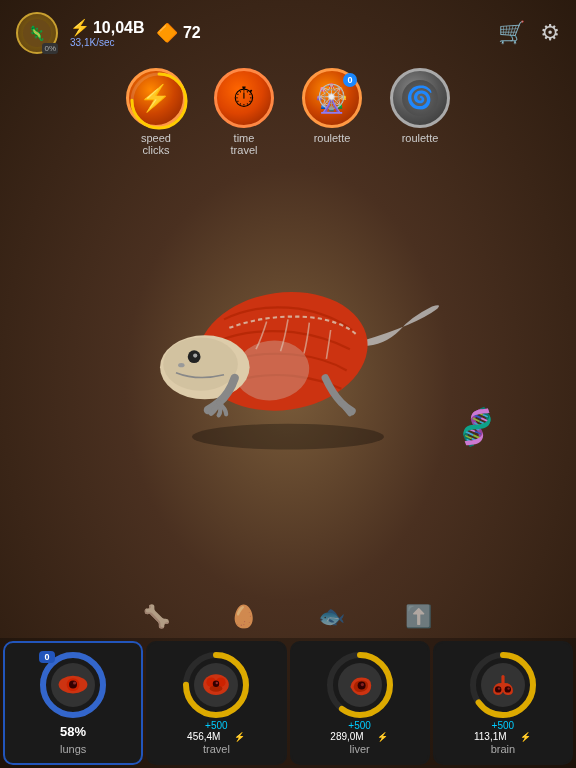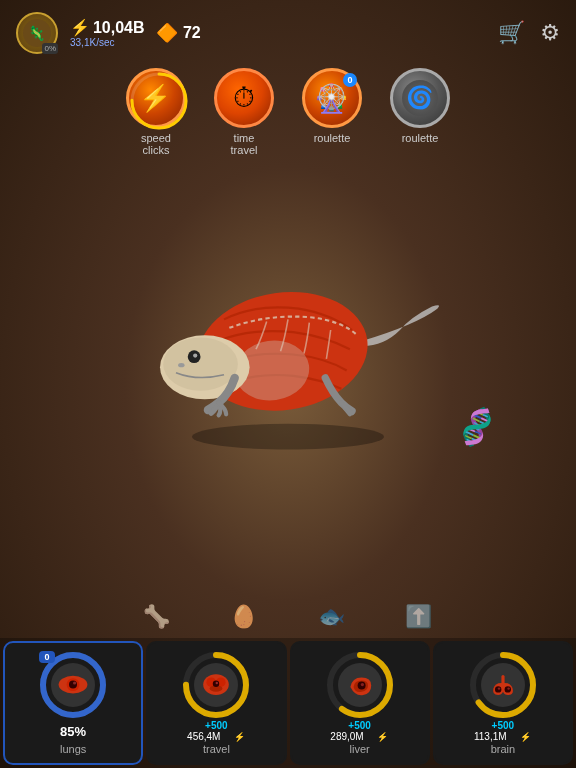--- a/index.html
+++ b/index.html
@@ -344,21 +344,21 @@
       background: radial-gradient(circle, #666 0%, #444 100%);
       display: flex;
       align-items: center;
       justify-content: center;
       overflow: hidden;
     }
 
     .upgrade-count {
       color: #00ccff;
       font-size: 10px;
-      font-weight: bold;
+      font-weight: normal;
     }
 
     .organ-bottom-row {
       display: flex;
       flex-direction: column;
       align-items: center;
     }
   </style>
 </head>
 <body>
@@ -497,21 +497,21 @@
       <div class="organ-icon-center">
         <svg width="32" height="20" viewBox="0 0 40 25">
           <ellipse cx="20" cy="12" rx="18" ry="11" fill="#cc3311"></ellipse>
           <ellipse cx="20" cy="12" rx="8" ry="8" fill="#cc2200"></ellipse>
           <circle cx="20" cy="12" r="5" fill="#330000"></circle>
           <circle cx="22" cy="10" r="2" fill="rgba(255,100,100,0.4)"></circle>
         </svg>
       </div>
       <div class="organ-level-badge">0</div>
     </div>
-    <div class="organ-percent" style="position:static; font-size:13px; color:white;">85%</div>
+    <div class="organ-percent" style="position:static; font-size:13px; color:white;">58%</div>
     <div class="organ-name">lungs</div>
   </div>
 
   <div class="organ-card" style="border:2px solid #1a1a1a;">
     <div class="organ-gauge-container">
       <svg class="organ-gauge-svg" viewBox="0 0 68 68">
         <circle cx="34" cy="34" r="30" fill="none" stroke="#2a2a2a" stroke-width="6"></circle>
         <circle cx="34" cy="34" r="30" fill="none" stroke="#ddaa00" stroke-width="6" stroke-dasharray="188.5" stroke-dashoffset="47" stroke-linecap="round"></circle>
       </svg>
       <div class="organ-icon-center">

